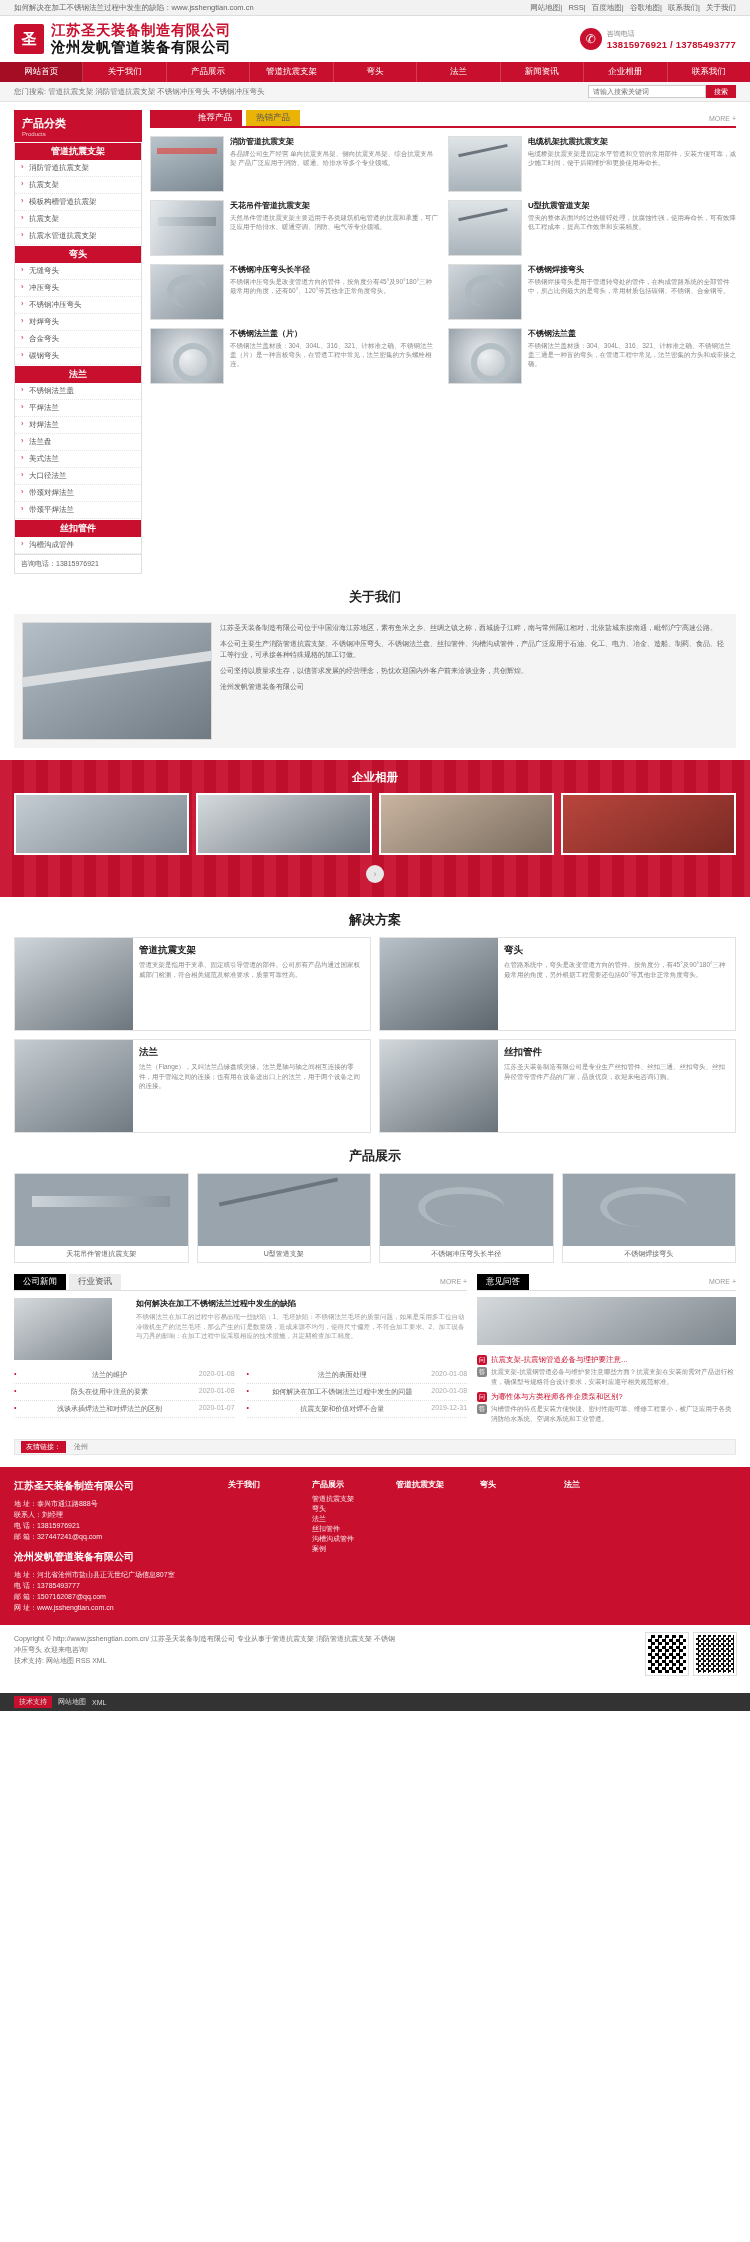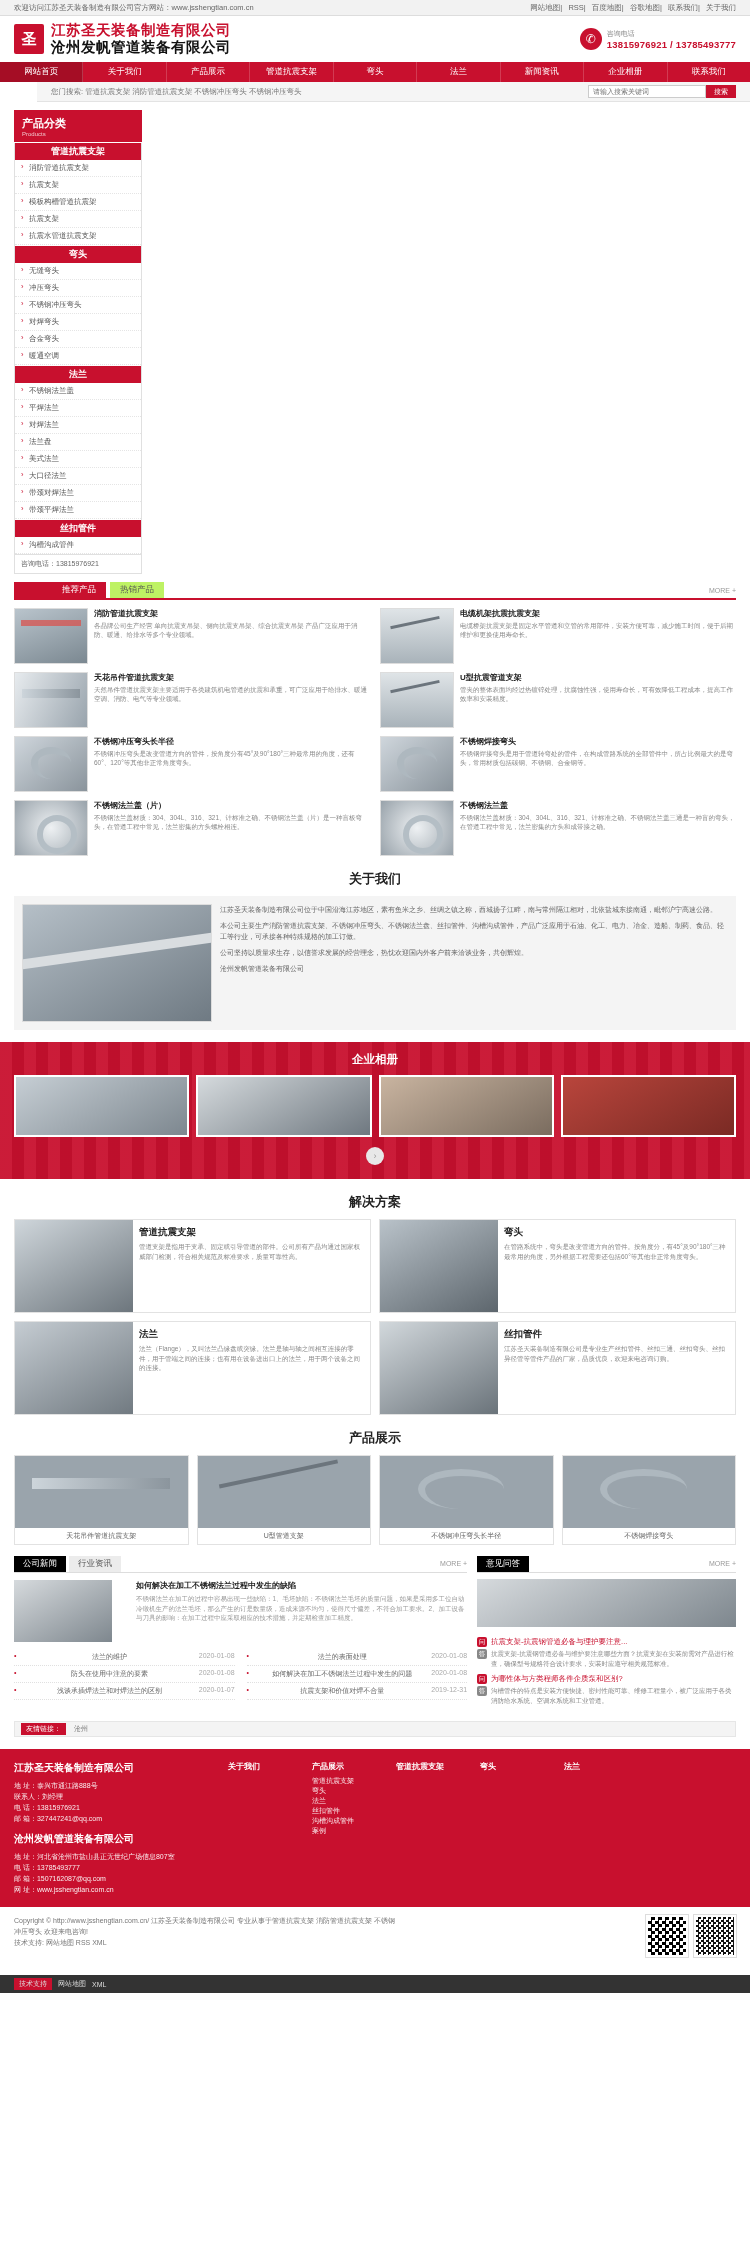--- a/index.html
+++ b/index.html
@@ -50,42 +50,42 @@
       font-weight:bold; padding:4px 12px; display:inline-block; letter-spacing:2px;
       border-left:3px solid #f5d200;}
   .banner .prod-circle { position:absolute; right:92px; top:12px; width:118px; height:118px;
       border-radius:50%; background:radial-gradient(circle at 35% 30%, #e9edf0, #9aa6b0 60%, #6f7a84);
       box-shadow:0 0 12px rgba(0,0,0,.35); overflow:hidden;}
   .prod-circle .u { position:absolute; width:15px; height:34px; border:4px solid #b8c2c9;
       border-top:none; border-radius:0 0 9px 9px; }
 
   
   .crumbbar { background:#f5f5f5; border-bottom:1px solid #e3e3e3; height:20px;
-     display:flex; align-items:center; justify-content:space-between; padding:0 14px; font-size:7.5px; color:#777;margin-left:37px;}
+     display:flex; align-items:center; justify-content:space-between; padding:0 14px; font-size:7.5px; color:#777;}
   .searchbox { display:flex; align-items:center; gap:0; }
   .searchbox input { width:118px; height:13px; border:1px solid #ccc; background:#fff;
      font-size:7px; padding:0 4px; color:#999; outline:none; }
   .searchbox button { height:13px; border:none; background:#c8102e; color:#fff; font-size:7px; padding:0 8px; cursor:pointer;}
 
   
-  .main { display:flex; padding:8px 14px 0 14px; gap:8px;flex-direction:column; }
+  .main { display:flex; padding:8px 14px 0 14px; gap:8px; }
   .side { width:128px; flex:none; }
   .side-head { background:#c8102e; color:#fff; height:32px; display:flex; align-items:center; padding:0 8px; gap:5px; position:relative; }
   .side-head .cn { font-size:11px; font-weight:bold; }
   .side-head .en { font-size:6px; opacity:.75; }
   .cat-group { border:1px solid #e0e0e0; border-top:none; background:#fff; }
   .cat-title { background:#c8102e; color:#fff; font-size:9px; font-weight:bold; height:17px;
       display:flex; align-items:center; justify-content:center; margin-top:1px;}
   .cat-item { font-size:7.5px; color:#555; padding:3px 6px 3px 14px; border-bottom:1px dotted #e5e5e5; position:relative;}
   .cat-item:before { content:"›"; position:absolute; left:6px; top:2px; color:#c8102e; }
   .side-contact { border:1px solid #e0e0e0; border-top:none; padding:4px 6px; font-size:7px; color:#666; }
 
   .content { flex:1; }
   .tabbar { display:flex; align-items:center; border-bottom:2px solid #c8102e; gap:4px; height:18px;}
-  .tabbar .tab { font-size:8.5px; padding:2px 10px; background:#bef264; color:#555; }
+  .tabbar .tab { font-size:8.5px; padding:2px 10px; background:#eab308; color:#555; }
   .tabbar .tab.active { background:#c8102e; color:#fff;padding-left:48px; }
   .tabbar .more { margin-left:auto; font-size:7px; color:#999; }
 
   .grid { display:grid; grid-template-columns:1fr 1fr; gap:8px 10px; padding-top:8px; }
   .card { display:flex; gap:6px; }
   .thumb { width:74px; height:56px; flex:none; border:1px solid #ddd; background:#cfd6db; overflow:hidden; position:relative;}
   .card .body h4 { font-size:8px; color:#222; margin-bottom:2px; }
   .card .body p { font-size:6.5px; color:#888; line-height:9px; }
 
   
@@ -188,21 +188,21 @@
   .qr .q.two { background:repeating-conic-gradient(#111 0 25%, #fff 0 50%) 0 0/5px 5px; }
   .botbar { background:#333; color:#ddd; font-size:7px; padding:3px 14px; display:flex; gap:6px; align-items:center;}
   .botbar .bt { background:#c8102e; padding:1px 5px; }
 </style>
 </head>
 <body>
 
 <div class="wrap">
 
   <div class="topbar">
-    <div>欢迎访问江苏圣天装备制造有限公司官方网站：www.jsshengtian.com.cn</div>
+    <div>如何解决在加工不锈钢法兰过程中发生的缺陷：www.jsshengtian.com.cn</div>
     <div class="right">
       <span>网站地图</span>|
       <span>RSS</span>|
       <span>百度地图</span>|
       <span>谷歌地图</span>|
       <span>联系我们</span>|
       <span>关于我们</span>
     </div>
   </div>
 
@@ -261,21 +261,21 @@
         <div class="cat-item">模板构槽管道抗震架</div>
         <div class="cat-item">抗震支架</div>
         <div class="cat-item">抗震水管道抗震支架</div>
 
         <div class="cat-title">弯头</div>
         <div class="cat-item">无缝弯头</div>
         <div class="cat-item">冲压弯头</div>
         <div class="cat-item">不锈钢冲压弯头</div>
         <div class="cat-item">对焊弯头</div>
         <div class="cat-item">合金弯头</div>
-        <div class="cat-item">暖通空调</div>
+        <div class="cat-item">碳钢弯头</div>
 
         <div class="cat-title">法兰</div>
         <div class="cat-item">不锈钢法兰盖</div>
         <div class="cat-item">平焊法兰</div>
         <div class="cat-item">对焊法兰</div>
         <div class="cat-item">法兰盘</div>
         <div class="cat-item">美式法兰</div>
         <div class="cat-item">大口径法兰</div>
         <div class="cat-item">带颈对焊法兰</div>
         <div class="cat-item">带颈平焊法兰</div>

